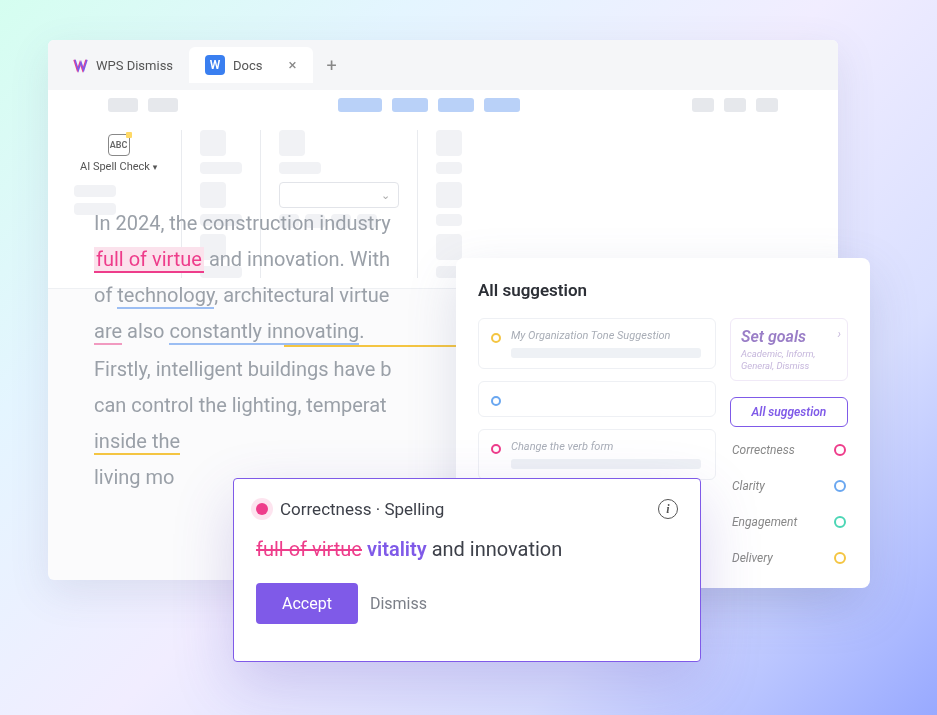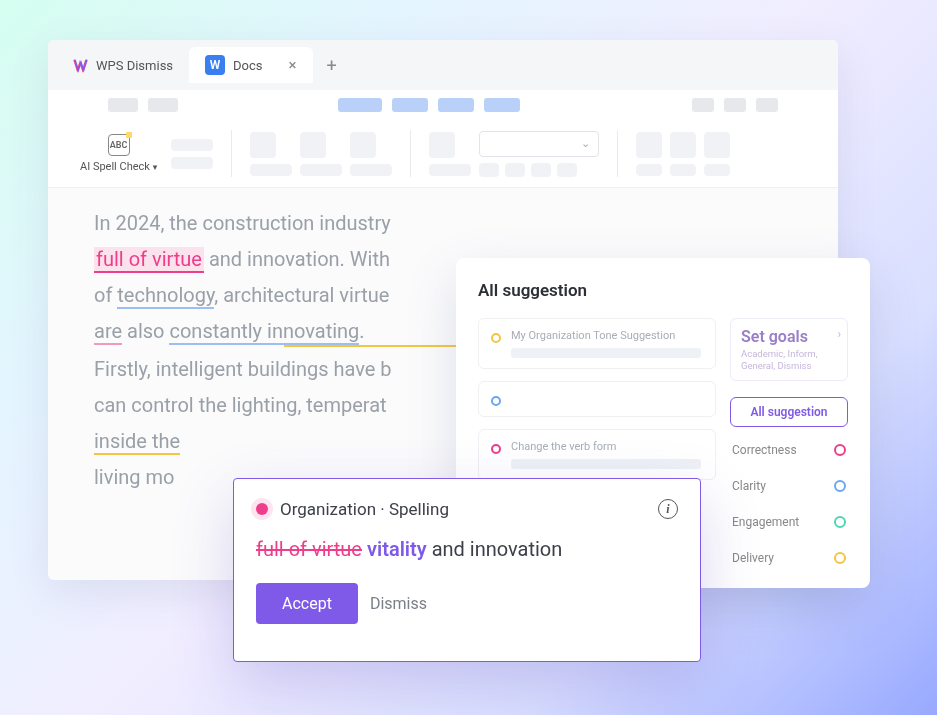--- a/index.html
+++ b/index.html
@@ -31,21 +31,21 @@
   .plus { margin-left: 14px; font-size: 18px; color: #888; cursor: pointer; }
   .menubar {
     display: flex; gap: 10px; padding: 8px 60px; background: #fff; align-items: center;
   }
   .menubar .chip { height: 14px; border-radius: 3px; background: #e6e8ec; }
   .menubar .chip.blue { background: #b9d1f8; }
   .toolbar {
     display: flex; align-items: stretch; padding: 10px 26px; gap: 18px; background: #fff;
     border-bottom: 1px solid #eef0f3;
   }
-  .tb-group { display: flex; gap: 8px; align-items: center; }
+  .tb-group { display: flex; gap: 8px; align-items: flex-start; flex-direction: column; }
   .spellcheck-btn {
     display: flex; flex-direction: column; align-items: center; gap: 4px; padding: 4px 6px;
     font-size: 11px; color: #555;
   }
   .spellcheck-icon {
     width: 22px; height: 22px; border: 1.5px solid #888; border-radius: 4px;
     display: flex; align-items: center; justify-content: center; font-size: 9px; font-weight: 600; color: #666;
     position: relative;
   }
   .spellcheck-icon::after {
@@ -69,21 +69,21 @@
   .ul-blue { border-bottom: 2.5px solid #9cbef3; }
   .ul-yellow { border-bottom: 2.5px solid #f4c542; }
 
   .suggestion-panel {
     position: absolute; left: 456px; top: 258px; width: 414px; height: 330px;
     background: #fff; border-radius: 8px;
     box-shadow: 0 18px 50px rgba(90,100,150,0.18);
     padding: 22px 22px 16px 22px;
   }
   .sp-title { font-size: 17px; font-weight: 600; color: #2c2f36; margin-bottom: 18px; }
-  .sp-body { display: flex; gap: 14px; }
+  .sp-body { display: flex; gap: 14px; font-style: italic; }
   .sp-left { flex: 1; display: flex; flex-direction: column; gap: 12px; }
   .sugg-card {
     border: 1px solid #eef0f4; border-radius: 6px; padding: 10px 12px;
     display: flex; align-items: flex-start; gap: 10px;
   }
   .sugg-dot { width: 10px; height: 10px; border-radius: 50%; margin-top: 4px; flex-shrink: 0; }
   .sugg-dot.yellow { background: #fff; border: 2px solid #f4c542; }
   .sugg-dot.blue   { background: #fff; border: 2px solid #6aa7f0; }
   .sugg-dot.pink   { background: #fff; border: 2px solid #ee3d8b; }
   .sugg-label { font-size: 11px; color: #a8adb6; margin-bottom: 6px; }
@@ -287,21 +287,21 @@
         <span>Delivery</span>
         <span class="cat-ring ring-yellow"></span>
       </div>
     </div>
   </div>
 </div>
 
 <div class="correction-card">
   <div class="cc-header">
     <span class="cc-dot"></span>
-    <span class="cc-type">Organization · Spelling</span>
+    <span class="cc-type">Correctness · Spelling</span>
     <span class="cc-info">i</span>
   </div>
   <div class="cc-sentence">
     <span class="strike">full of virtue</span>
     <span> </span>
     <span class="insert">vitality</span><span> and innovation</span>
   </div>
   <div class="cc-actions">
     <button class="btn-accept">Accept</button>
     <button class="btn-dismiss">Dismiss</button>

